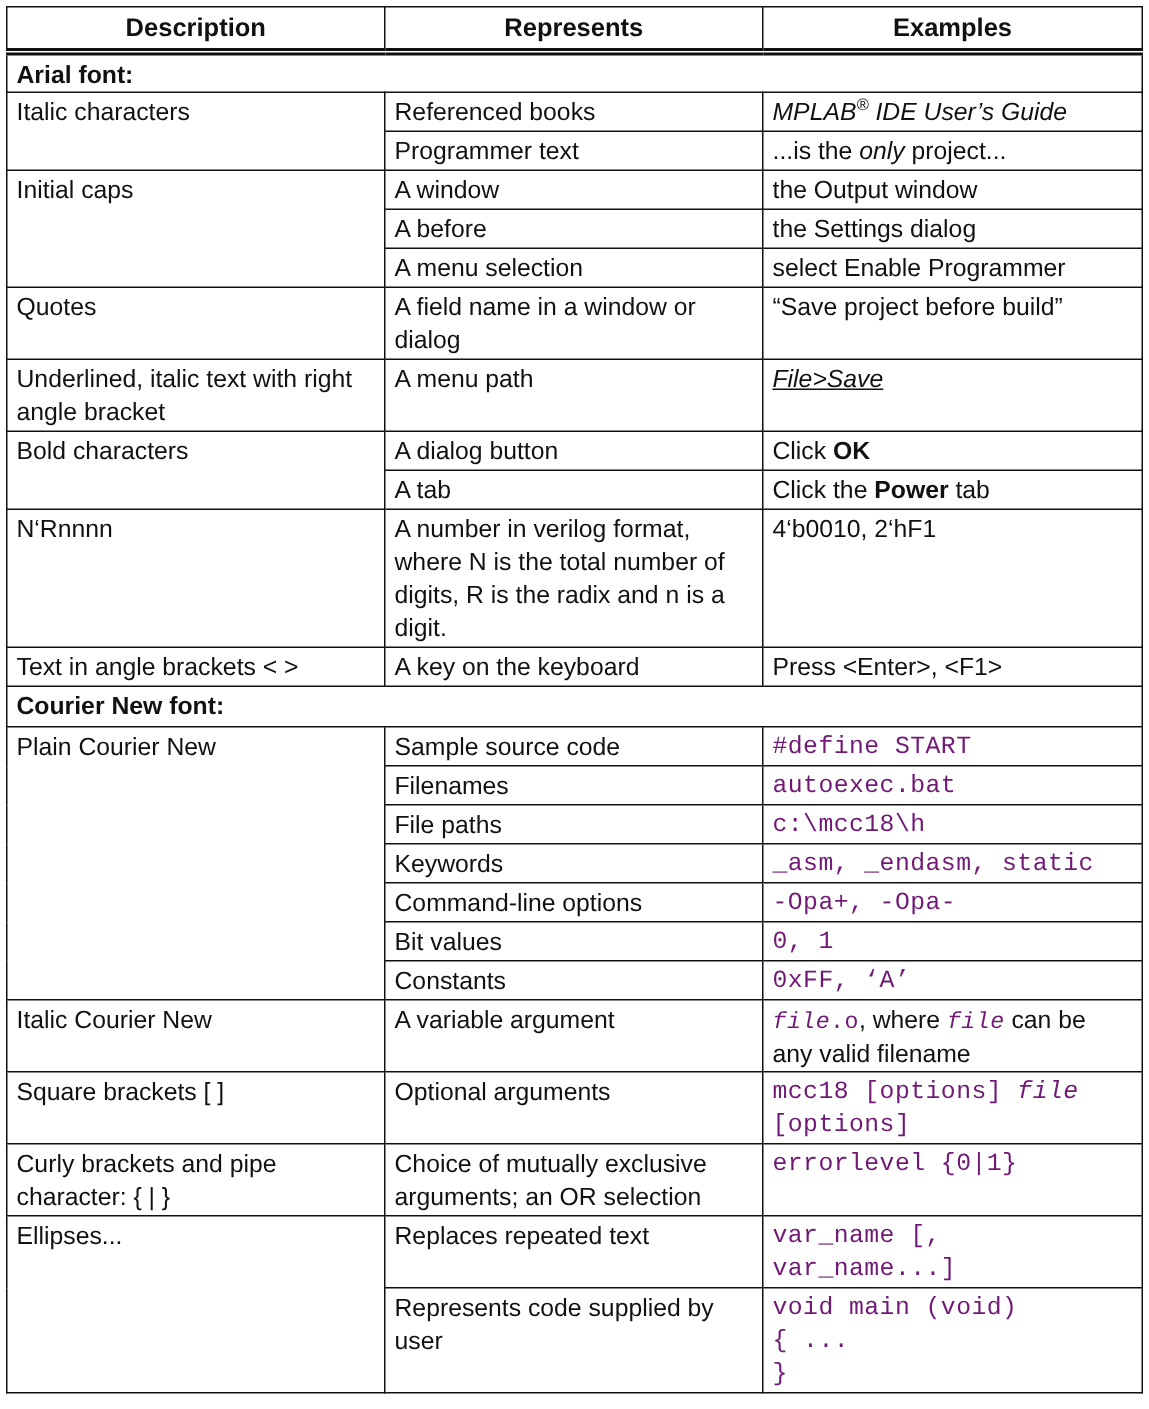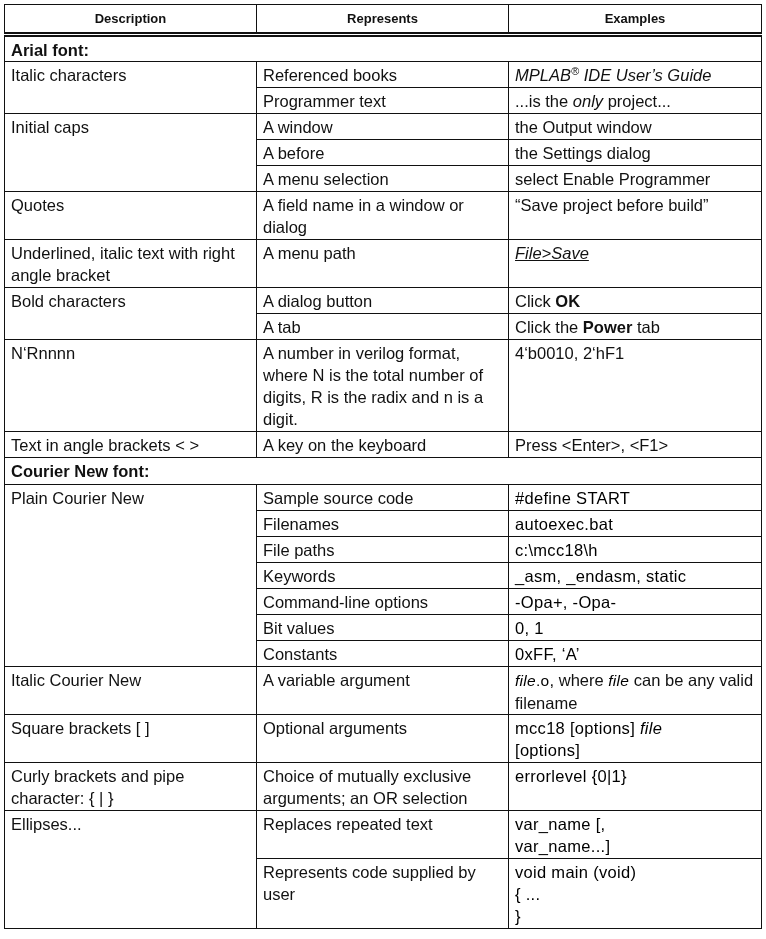--- a/index.html
+++ b/index.html
@@ -1,25 +1,25 @@
 <!DOCTYPE html>
 <html><head>
 <meta charset="utf-8">
 <style>
   html, body { margin:0; padding:0; background:#ffffff; }
   body { width:766px; height:939px; position:relative; overflow:hidden; font-family:"Liberation Sans", sans-serif; color:#111; }
   table.conv { position:absolute; left:4px; top:4px; width:757px; border-collapse:collapse; table-layout:fixed; }
   table.conv td, table.conv th { border:1.5px solid #111; padding:0 6px; vertical-align:top; font-size:16.5px; line-height:22px; box-sizing:border-box; }
-  table.conv th { font-weight:bold; text-align:center; vertical-align:middle; font-size:13px; height:30px; border-bottom:5px double #111; }
+  table.conv th { font-weight:bold; text-align:center; vertical-align:middle; font-size:17px; height:30px; border-bottom:5px double #111; }
   .c1 { width:252px; }
   .c2 { width:252px; }
   .c3 { width:253px; }
   td.section { font-weight:bold; height:27px; padding-top:3px; }
   td { padding-top:2px !important; }
-  .mono { font-family:Liberation Sans, sans-serif; color:#000000; font-size:15.5px; letter-spacing:0.3px; }
+  .mono { font-family:Liberation Mono, monospace; color:#701a75; font-size:15.5px; letter-spacing:0.3px; }
   .it { font-style:italic; }
   .b { font-weight:bold; }
   .u { text-decoration:underline;text-align:right; }
   .r26 td { height:26px; }
   .r48 td { height:48px;margin-left:28px; }
   .r92 td { height:92px; }
   .r70 td { height:70px; }
   sup { font-size:11px; line-height:0; }
 </style>
 </head>

